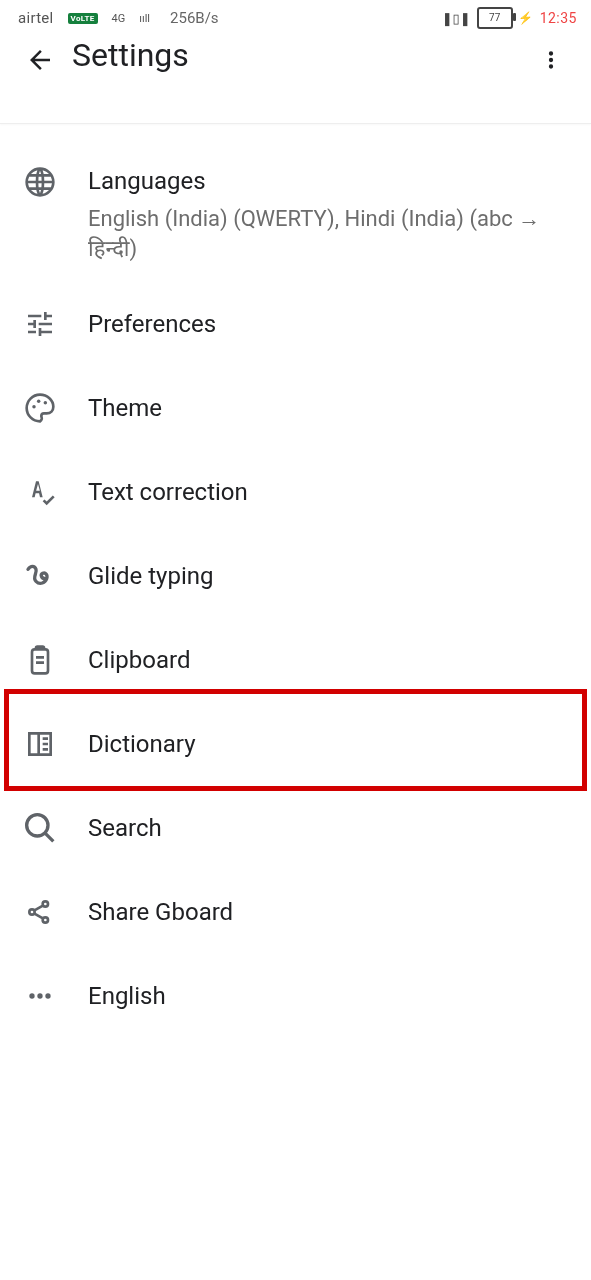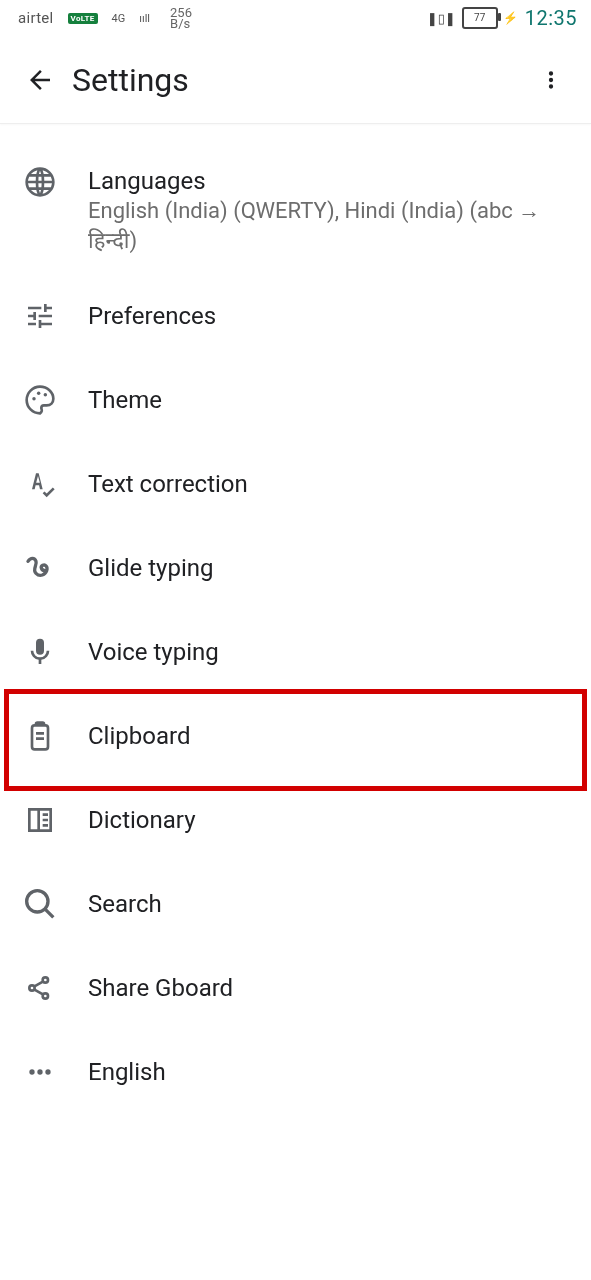--- a/index.html
+++ b/index.html
@@ -5,43 +5,43 @@
   * { box-sizing: border-box; margin:0; padding:0; }
   html,body { width:591px; height:1280px; font-family: Roboto, "Helvetica Neue", Arial, sans-serif; background:#fff; color:#202124; }
   body { display:flex; flex-direction:column; }
 
   
   .statusbar { height:36px; display:flex; align-items:center; justify-content:space-between; padding:0 14px 0 18px; font-size:14px; color:#555; }
   .sb-left { display:flex; align-items:center; gap:14px; }
   .carrier { font-size:15px; color:#555; letter-spacing:0.3px; }
   .volte { font-size:8px; background:#15803d; color:#fff; padding:1px 3px; border-radius:2px; font-weight:700; letter-spacing:0.3px;}
   .sig { font-size:11px; line-height:9px; color:#555; }
-  .speed { display:flex; flex-direction:column; align-items:flex-start; line-height:11px; font-size:13px; color:#666; margin-left:6px;}
+  .speed { display:flex; flex-direction:row; align-items:flex-start; line-height:11px; font-size:15px; color:#666; margin-left:6px;}
   .sb-right { display:flex; align-items:center; gap:6px; font-size:15px; color:#444;}
   .vibe { font-size:13px; }
   .batt { border:2px solid #444; border-radius:3px; width:36px; height:22px; position:relative; display:flex; align-items:center; justify-content:center; font-size:10px; line-height:10px; color:#444;}
   .batt::after { content:""; position:absolute; right:-5px; top:4px; width:3px; height:8px; background:#444; border-radius:1px;}
   .bolt { font-size:12px; }
-  .time { font-size:20px; color:#0f766e; letter-spacing:0.5px;}
+  .time { font-size:14px; color:#ef4444; letter-spacing:0.5px;}
 
   
-  .appbar { height:88px; display:flex; align-items:center; padding:0 16px; border-bottom:1px solid #eee; box-shadow:0 1px 2px rgba(0,0,0,0.03);}
+  .appbar { height:88px; display:flex; align-items:flex-start; padding:0 16px; border-bottom:1px solid #eee; box-shadow:0 1px 2px rgba(0,0,0,0.03);}
   .back { width:48px; height:48px; display:flex; align-items:center; justify-content:center; color:#202124; }
   .appbar h1 { font-size:32px; font-weight:400; color:#202124; margin-left:8px; flex:1; }
   .more { width:48px; height:48px; display:flex; align-items:center; justify-content:center; color:#202124; }
 
   
   .list { flex:1; padding-top:24px; position:relative; }
   .row { display:flex; align-items:center; min-height:84px; padding:14px 24px 14px 24px; }
   .row.tall { align-items:flex-start; padding-top:18px; padding-bottom:18px; }
   .row .icon { width:64px; display:flex; align-items:flex-start; justify-content:flex-start; color:#5f6368; }
   .row .icon svg { width:32px; height:32px; }
   .row .text { flex:1; }
   .row .title { font-size:24px; color:#202124; line-height:30px; }
-  .row .sub { font-size:22px; color:#6d6d6d; line-height:30px; margin-top:0;}
+  .row .sub { font-size:22px; color:#6d6d6d; line-height:30px; margin-top:8px;}
 
   .highlight { position:absolute; left:4px; right:4px; border:5px solid #d20000; pointer-events:none; height:102px; }
 </style>
 </head>
 <body>
 
 <div class="statusbar">
   <div class="sb-left">
     <span class="carrier">airtel</span>
     <span class="volte">VoLTE</span>
@@ -130,30 +130,20 @@
     <div class="icon">
       <svg viewBox="0 0 24 24">
           <path fill="none" stroke="currentColor" stroke-width="2.5" stroke-linecap="round" d="M3 7c2-3 5-3 6 0s-3 6 0 9 7 1 8-2c1-3-1-5-3-4s-1 4 2 4"></path>
         </svg>
     </div>
     <div class="text">
         <div class="title">Glide typing</div>
       </div>
   </div>
 
-  <div class="row">
-    <div class="icon">
-      <svg viewBox="0 0 24 24">
-          <path fill="currentColor" d="M12 14a3 3 0 003-3V5a3 3 0 00-6 0v6a3 3 0 003 3zm5-3a5 5 0 01-10 0H5a7 7 0 006 6.9V21h2v-3.1A7 7 0 0019 11z"></path>
-        </svg>
-    </div>
-    <div class="text">
-        <div class="title">Voice typing</div>
-      </div>
-  </div>
 
   <div class="row" id="row-clipboard">
     <div class="icon">
       <svg viewBox="0 0 24 24">
           <path fill="none" stroke="currentColor" stroke-width="2" d="M8 4h8a2 2 0 012 2v14a2 2 0 01-2 2H8a2 2 0 01-2-2V6a2 2 0 012-2z"></path>
           <path fill="none" stroke="currentColor" stroke-width="2" d="M9 4V3a1 1 0 011-1h4a1 1 0 011 1v1M9 10h6M9 14h6"></path>
         </svg>
     </div>
     <div class="text">
         <div class="title">Clipboard</div>

